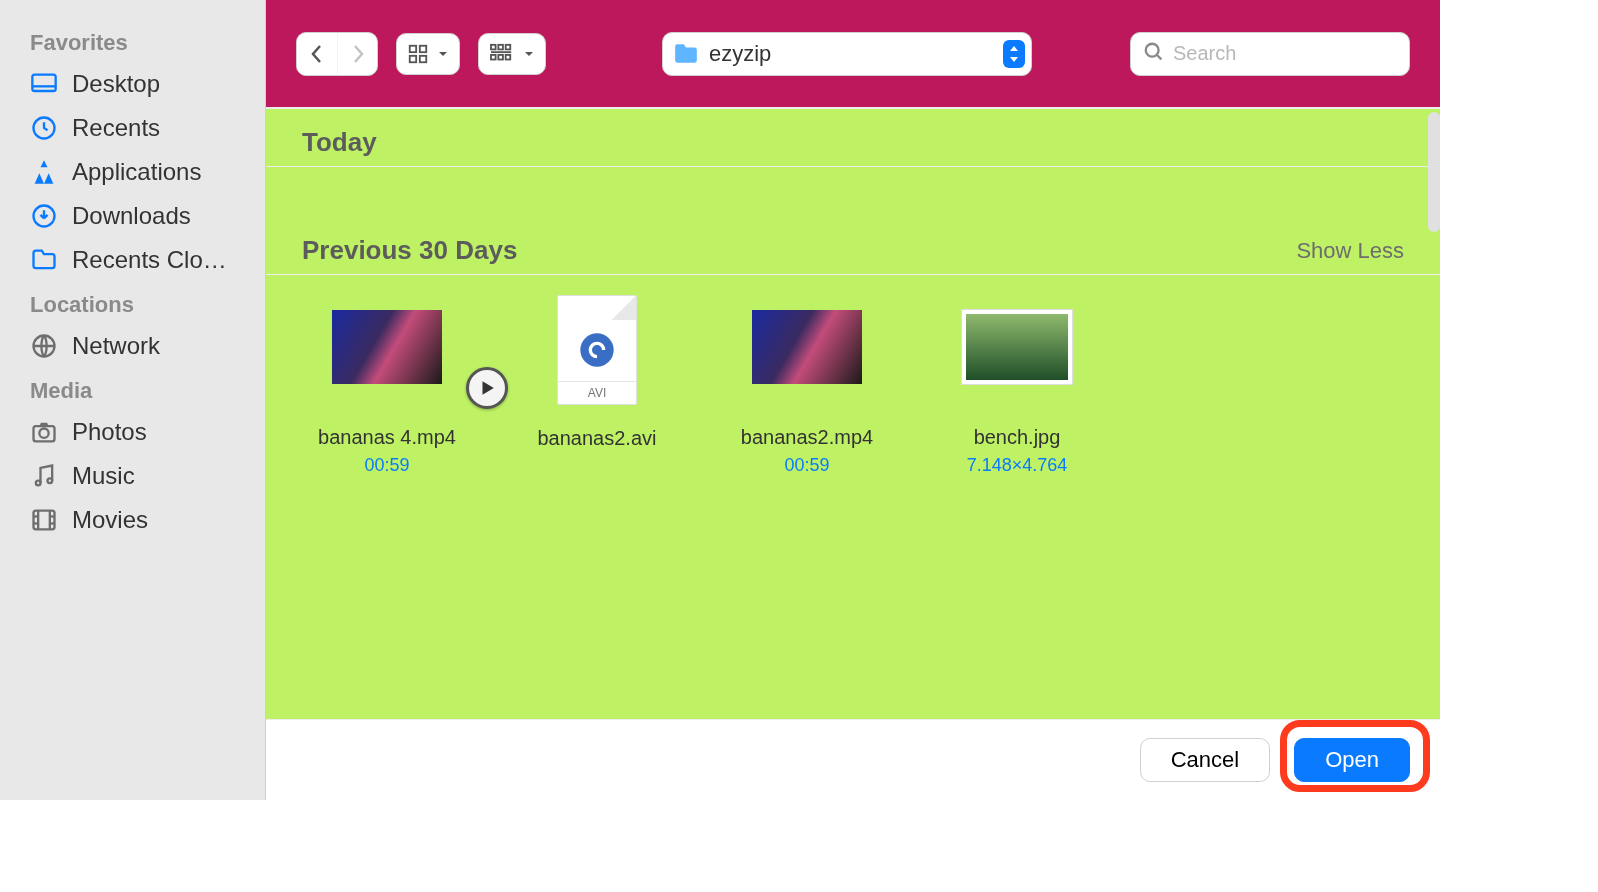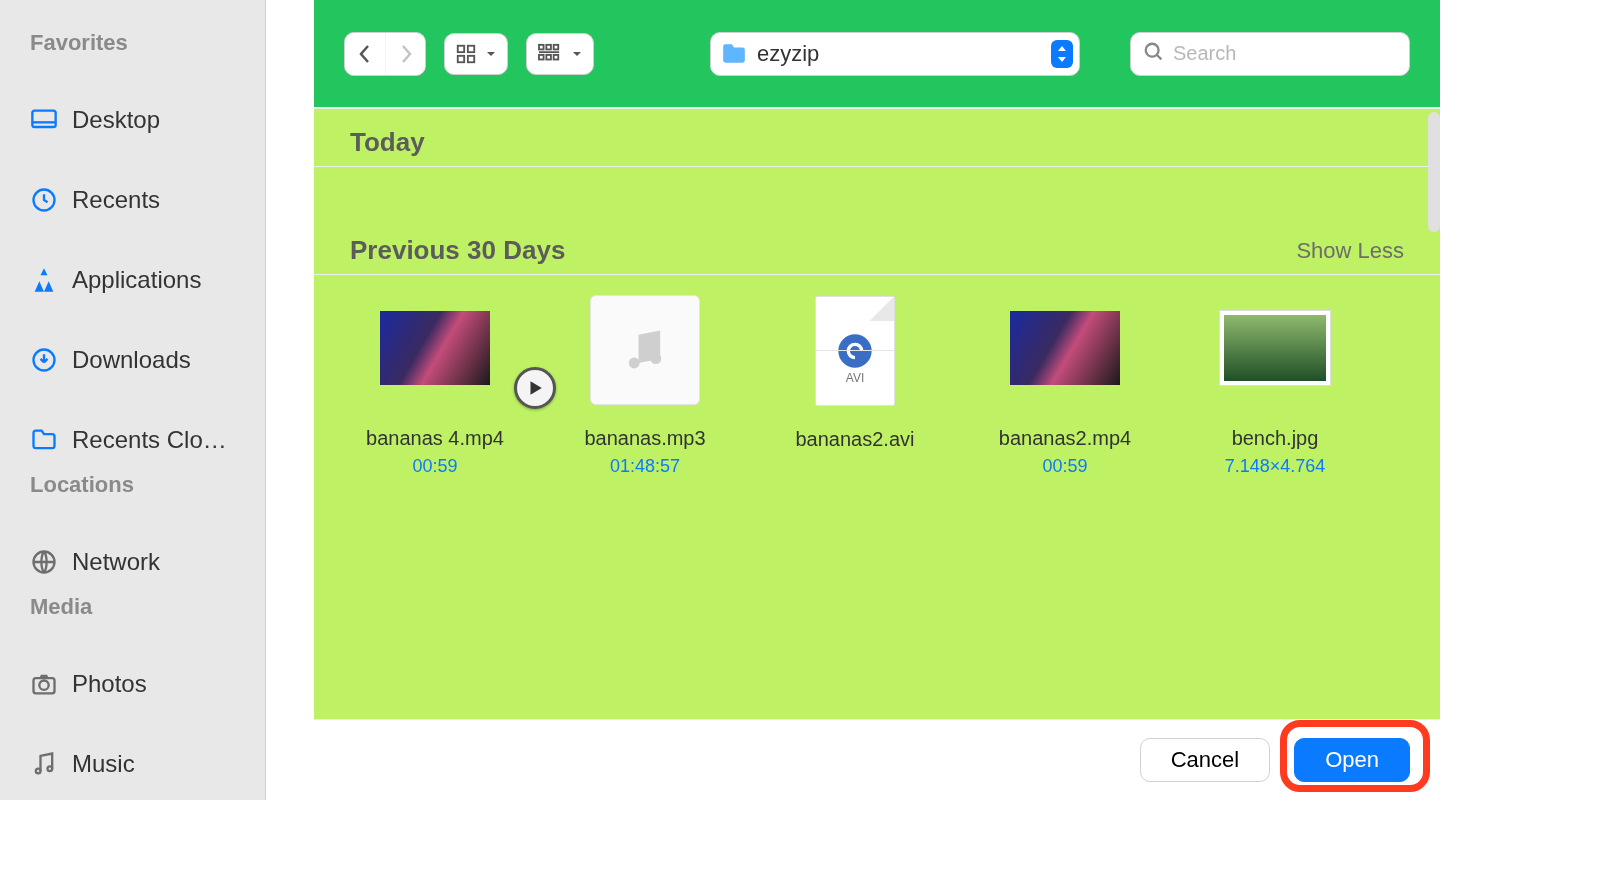--- a/index.html
+++ b/index.html
@@ -13,21 +13,20 @@
     color: #333;
   }
   .window {
     width: 1440px;
     height: 800px;
     display: flex;
     background: #fff;
     border-radius: 10px;
     overflow: visible;
     position: relative;
-    gap: 48px;
   }
   
   .sidebar {
     width: 266px;
     background: #e9e8e8;
     border-right: 1px solid #d0d0d0;
     padding: 20px 0 0 0;
     height: 100%;
     overflow: hidden;
   }
@@ -41,40 +40,39 @@
     display: flex;
     align-items: center;
     gap: 14px;
     padding: 8px 16px 8px 30px;
     font-size: 24px;
     color: #333;
     cursor: default;
     white-space: nowrap;
     overflow: hidden;
     text-overflow: ellipsis;
-    margin-top: 36px;
   }
   .sidebar-item .icon { width: 28px; height: 28px; flex: 0 0 28px; display:flex; align-items:center; justify-content:center;}
   .sidebar-item .label { overflow:hidden; text-overflow:ellipsis; }
   
   .main {
     flex: 1 1 auto;
     display: flex;
     flex-direction: column;
     height: 100%;
     position: relative;
   }
   .toolbar {
     height: 108px;
     border-bottom: 1px solid #ededed;
     display: flex;
     align-items: center;
     padding: 0 30px;
     gap: 18px;
-    background: #22c55e;
+    background: #be185d;
   }
   .seg {
     display:flex;
     border:1px solid #d0d0d0;
     border-radius:10px;
     overflow:hidden;
     background:#fff;
   }
   .seg button {
     border:none; background:#fff; width:40px; height:42px;
@@ -385,40 +383,28 @@
         <span class="show-less">Show Less</span>
       </div>
       <div class="grid" style="align-items:flex-end; gap:40px 40px;">
         <div class="file">
           <div class="thumb vid" style="background:linear-gradient(120deg,#1a2aa0,#3a2a60 40%,#c34c7a 55%,#1a1a1a);"></div>
           <div style="height:30px"></div>
           <span class="fname">bananas 4.mp4</span>
           <span class="fmeta">00:59</span>
         </div>
 
-        <div class="file">
-          <div class="thumb" style="width:110px;height:110px;">
-            <svg width="52" height="52" viewBox="0 0 24 24" fill="#cfcfcf">
-                <path d="M9 18V5l10-2v13"></path>
-                <circle cx="7" cy="18" r="2.5"></circle>
-                <circle cx="17" cy="16" r="2.5"></circle>
-              </svg>
-          </div>
-          <div style="height:10px"></div>
-          <span class="fname">bananas.mp3</span>
-          <span class="fmeta">01:48:57</span>
-        </div>
 
         <div class="file">
           <div class="thumb avi">
             <svg width="40" height="40" viewBox="0 0 24 24" fill="#2b5aa8">
                 <circle cx="12" cy="12" r="10" fill="#3a6ec4"></circle>
                 <path d="M16 12a4 4 0 10-4 4" fill="none" stroke="#fff" stroke-width="2"></path>
               </svg>
-            <div style="font-size:12px;color:#777;border-top:1px solid #e5e5e5;width:100%;text-align:center;position:absolute;bottom:0;padding:20px 0;">AVI</div>
+            <div style="font-size:12px;color:#777;border-top:1px solid #e5e5e5;width:100%;text-align:center;position:absolute;bottom:0;padding:4px 0;">AVI</div>
           </div>
           <div style="height:10px"></div>
           <span class="fname">bananas2.avi</span>
           <span class="fmeta" style="min-height:20px;"></span>
         </div>
 
         <div class="file">
           <div class="thumb vid" style="background:linear-gradient(120deg,#1a2aa0,#3a2a60 40%,#c34c7a 55%,#1a1a1a);"></div>
           <div style="height:30px"></div>
           <span class="fname">bananas2.mp4</span>

